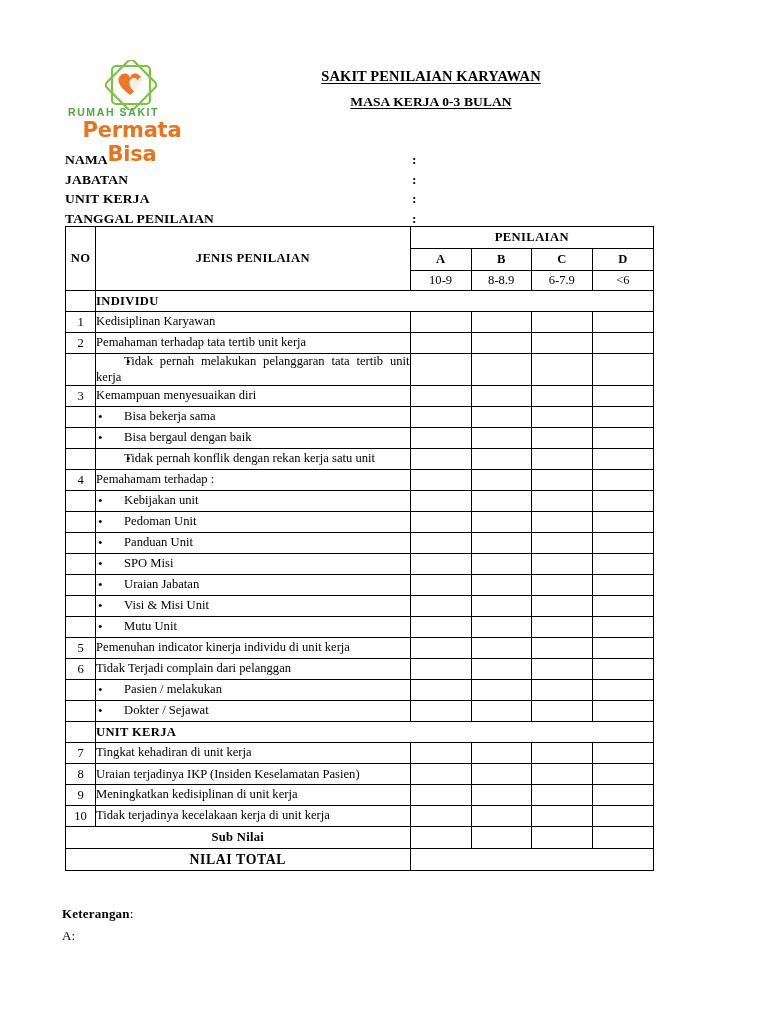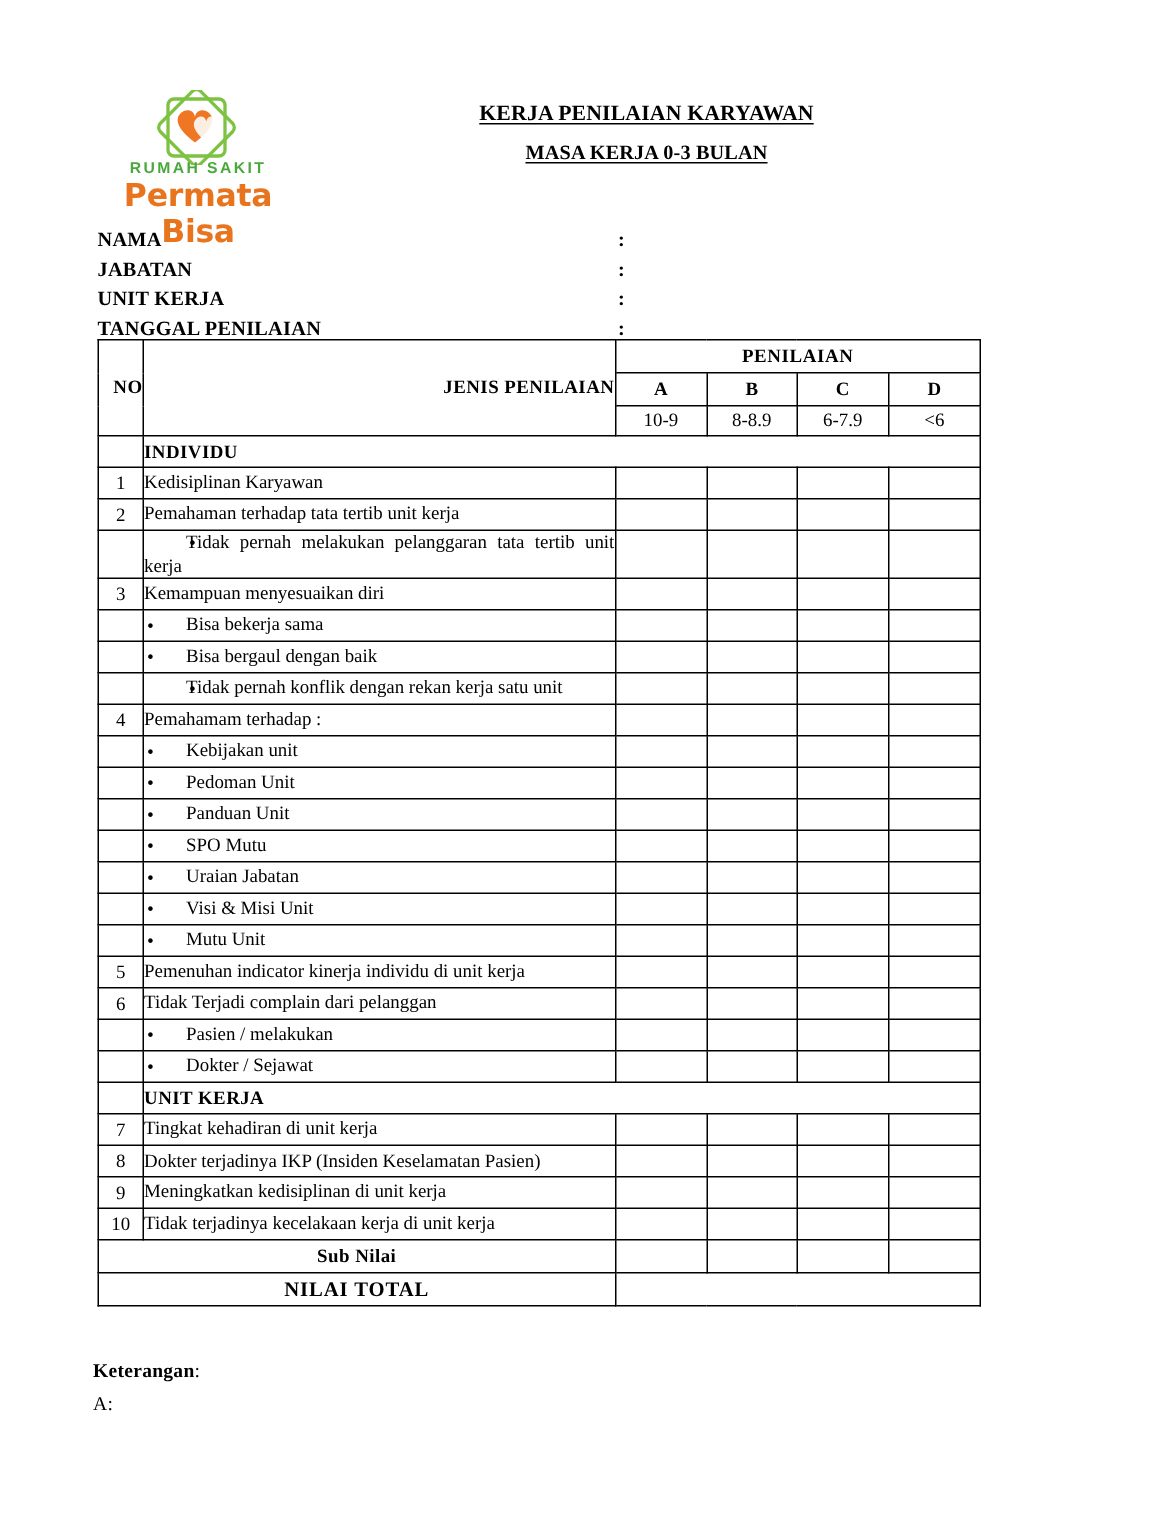--- a/index.html
+++ b/index.html
@@ -45,21 +45,21 @@
     left: 28px;
     top: 0px;
     width: 70px;
     height: 50px;
   }
   .logo-rs {
     position: absolute;
     left: 0;
     top: 47px;
     width: 128px;
-    text-align: center;
+    text-align: left;
     font-family: "Liberation Sans", "DejaVu Sans", sans-serif;
     font-size: 10.5px;
     font-weight: bold;
     letter-spacing: 1.6px;
     color: #4aa83d;
     line-height: 11px;
   }
   .logo-name {
     position: absolute;
     left: 0;
@@ -132,21 +132,21 @@
 
   
   col.c-no    { width: 30px; }
   col.c-jenis { width: 314px; }
   col.c-a     { width: 61px; }
   col.c-b     { width: 60px; }
   col.c-c     { width: 61px; }
   col.c-d     { width: 61px; }
 
   th.h-no, th.h-jenis {
-    text-align: right;
+    text-align: center;
     font-weight: bold;
     font-size: 13.5px;
     letter-spacing: 0.3px;
   }
   th.h-penilaian {
     text-align: center;
     font-weight: bold;
     font-size: 13.5px;
     letter-spacing: 0.4px;
     height: 21px;
@@ -265,21 +265,21 @@
             <path d="M 6 9 C -2 3 -3.5 -3 0 -6 C 3 -8.5 6 -7 6.5 -4 C 7 -7 10 -8.5 13 -6 C 16.5 -3 15 3 6 9 Z" fill="#ffffff" opacity="0.88"></path>
           </g>
         </svg>
       </div>
       <div class="logo-rs">RUMAH SAKIT</div>
       <div class="logo-name">Permata Bisa</div>
     </div>
 
     <div class="titles">
       <div class="title-row">
-        <span class="title-line">KERJA PENILAIAN KARYAWAN</span>
+        <span class="title-line">SAKIT PENILAIAN KARYAWAN</span>
       </div>
       <div class="title-row">
         <span class="title-line second">MASA KERJA 0-3 BULAN</span>
       </div>
     </div>
   </div>
 
   <div class="fields">
     <div class="field-row">
       <span class="field-label">NAMA</span>
@@ -447,21 +447,21 @@
           </td>
         <td class="score-cell"></td>
         <td class="score-cell"></td>
         <td class="score-cell"></td>
         <td class="score-cell"></td>
       </tr>
 
       <tr>
         <td class="no-cell"></td>
         <td class="item-cell bullet-cell">
-            <span class="bul">SPO Mutu</span>
+            <span class="bul">SPO Misi</span>
           </td>
         <td class="score-cell"></td>
         <td class="score-cell"></td>
         <td class="score-cell"></td>
         <td class="score-cell"></td>
       </tr>
 
       <tr>
         <td class="no-cell"></td>
         <td class="item-cell bullet-cell">
@@ -544,21 +544,21 @@
         <td class="no-cell">7</td>
         <td class="item-cell"><span class="just">Tingkat kehadiran di unit kerja</span></td>
         <td class="score-cell"></td>
         <td class="score-cell"></td>
         <td class="score-cell"></td>
         <td class="score-cell"></td>
       </tr>
 
       <tr>
         <td class="no-cell">8</td>
-        <td class="item-cell"><span class="just two">Dokter terjadinya IKP (Insiden Keselamatan Pasien)</span></td>
+        <td class="item-cell"><span class="just two">Uraian terjadinya IKP (Insiden Keselamatan Pasien)</span></td>
         <td class="score-cell"></td>
         <td class="score-cell"></td>
         <td class="score-cell"></td>
         <td class="score-cell"></td>
       </tr>
 
       <tr>
         <td class="no-cell">9</td>
         <td class="item-cell"><span class="just">Meningkatkan kedisiplinan di unit kerja</span></td>
         <td class="score-cell"></td>

